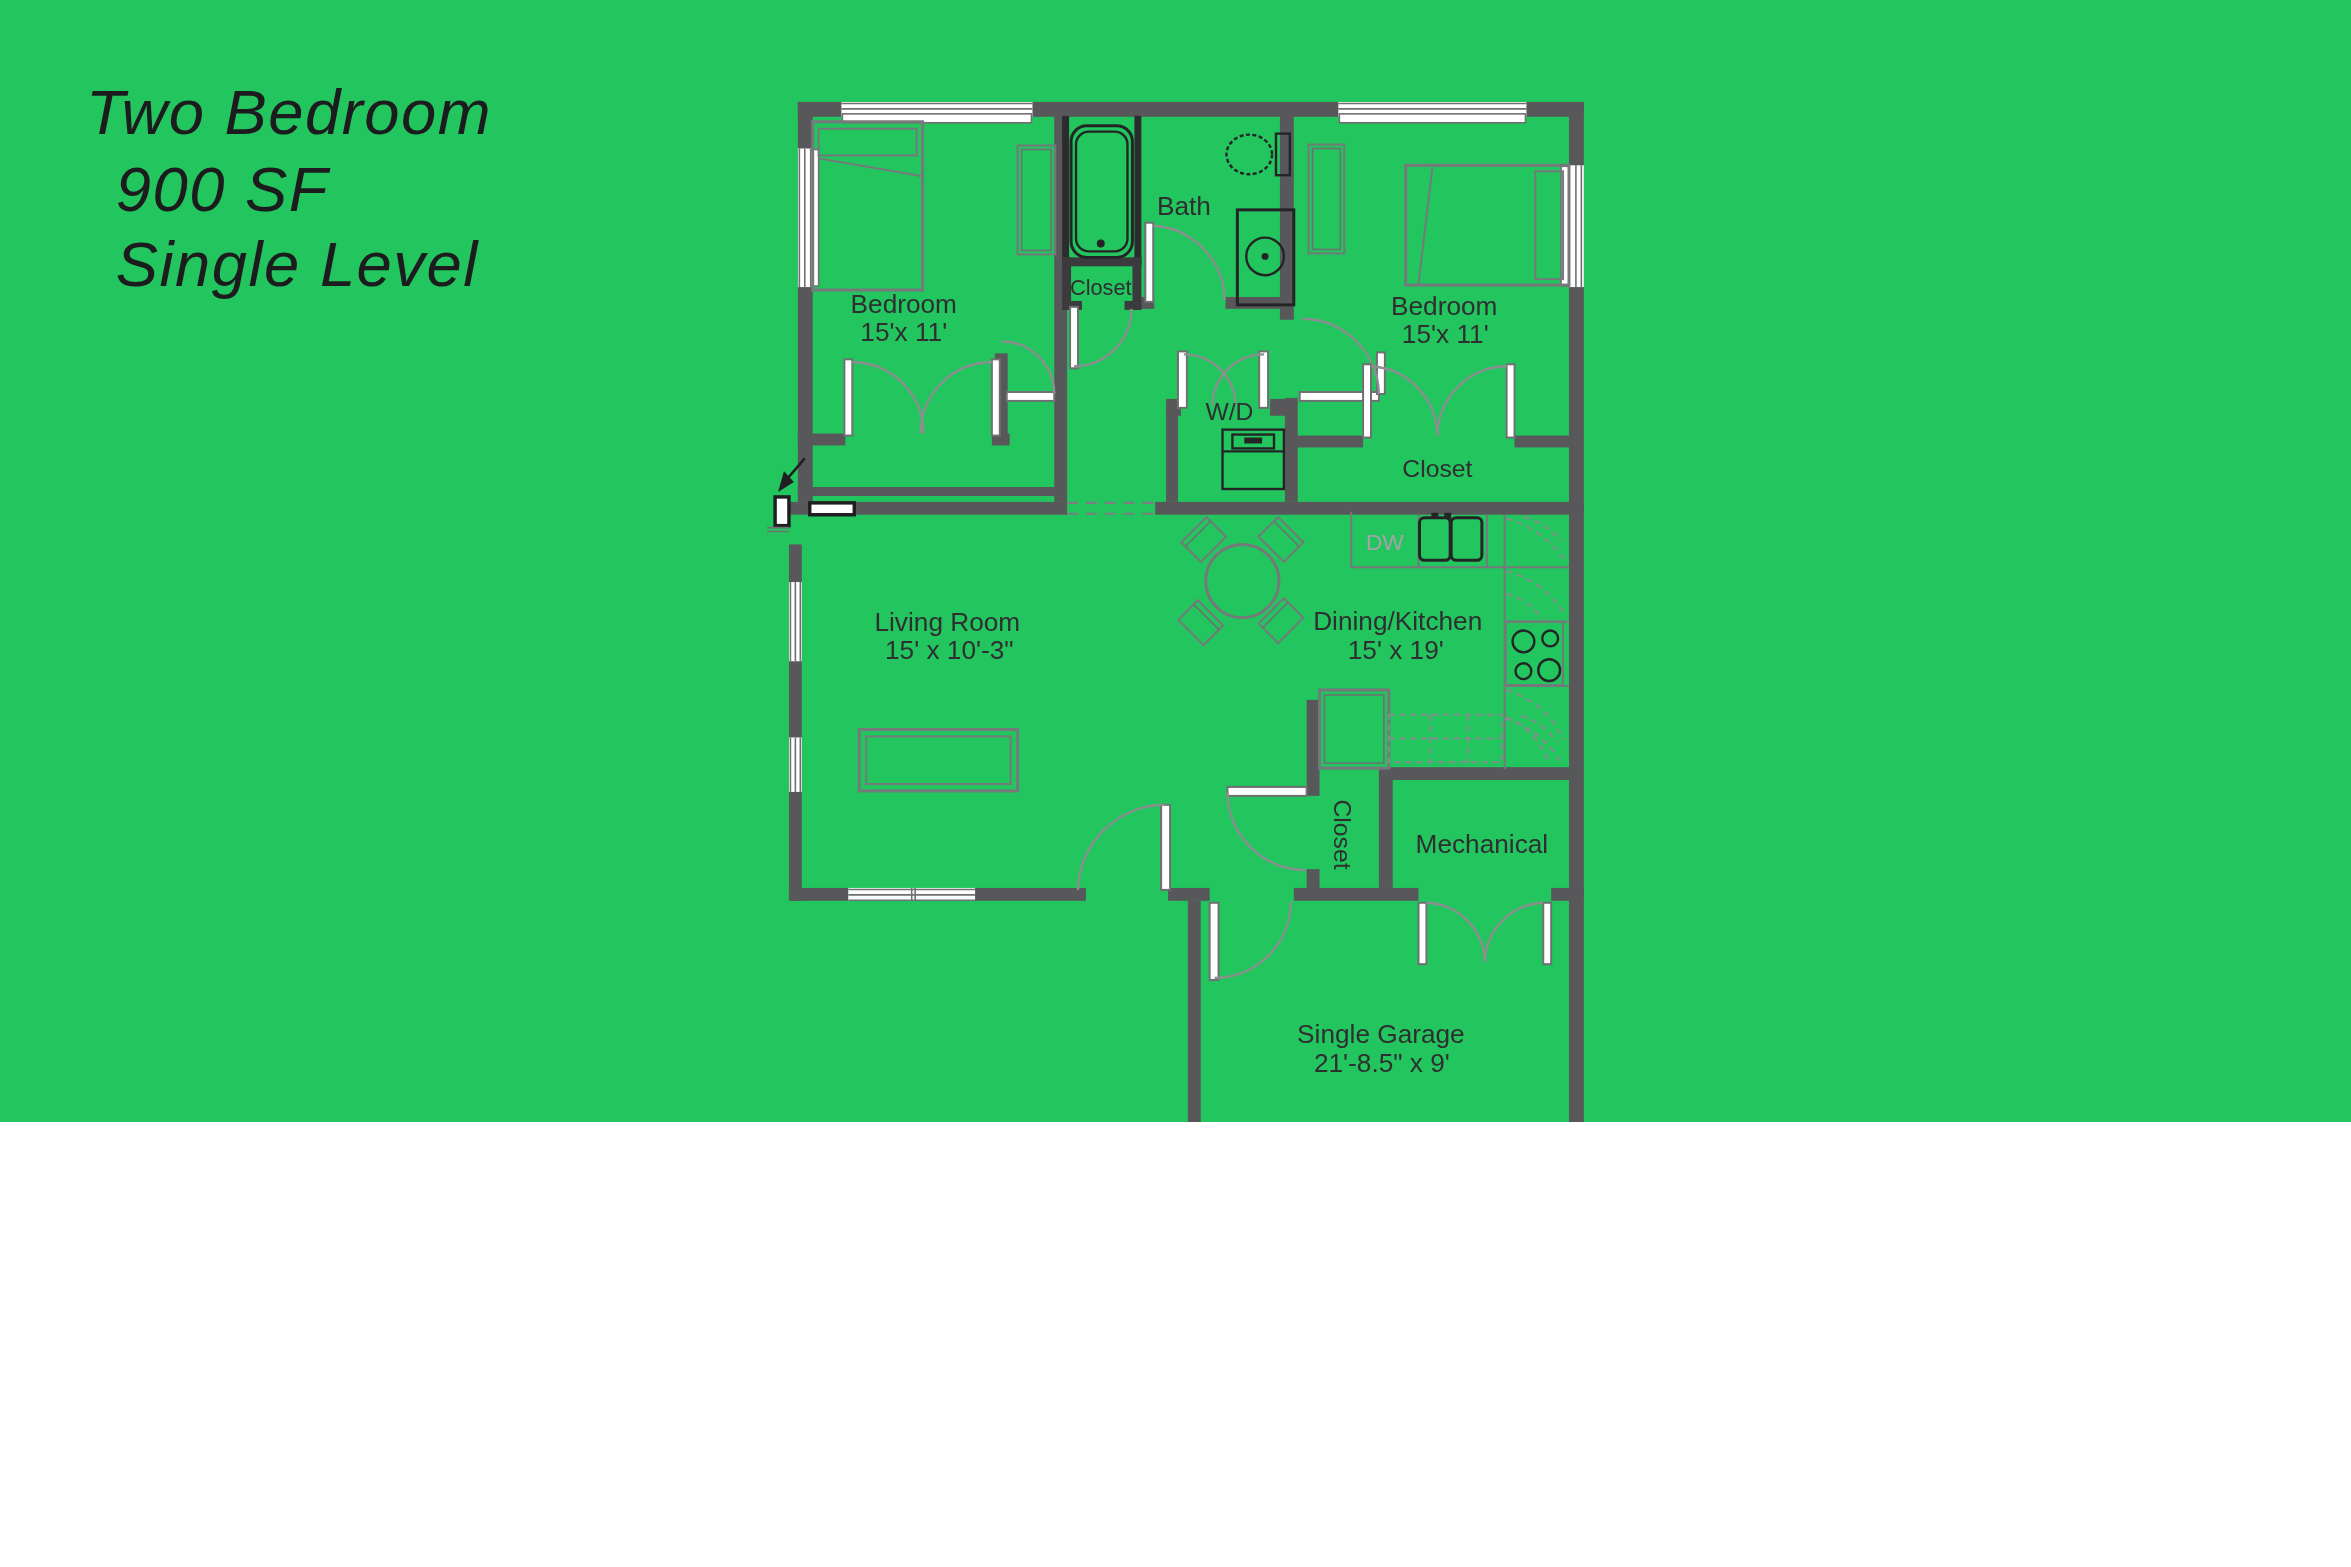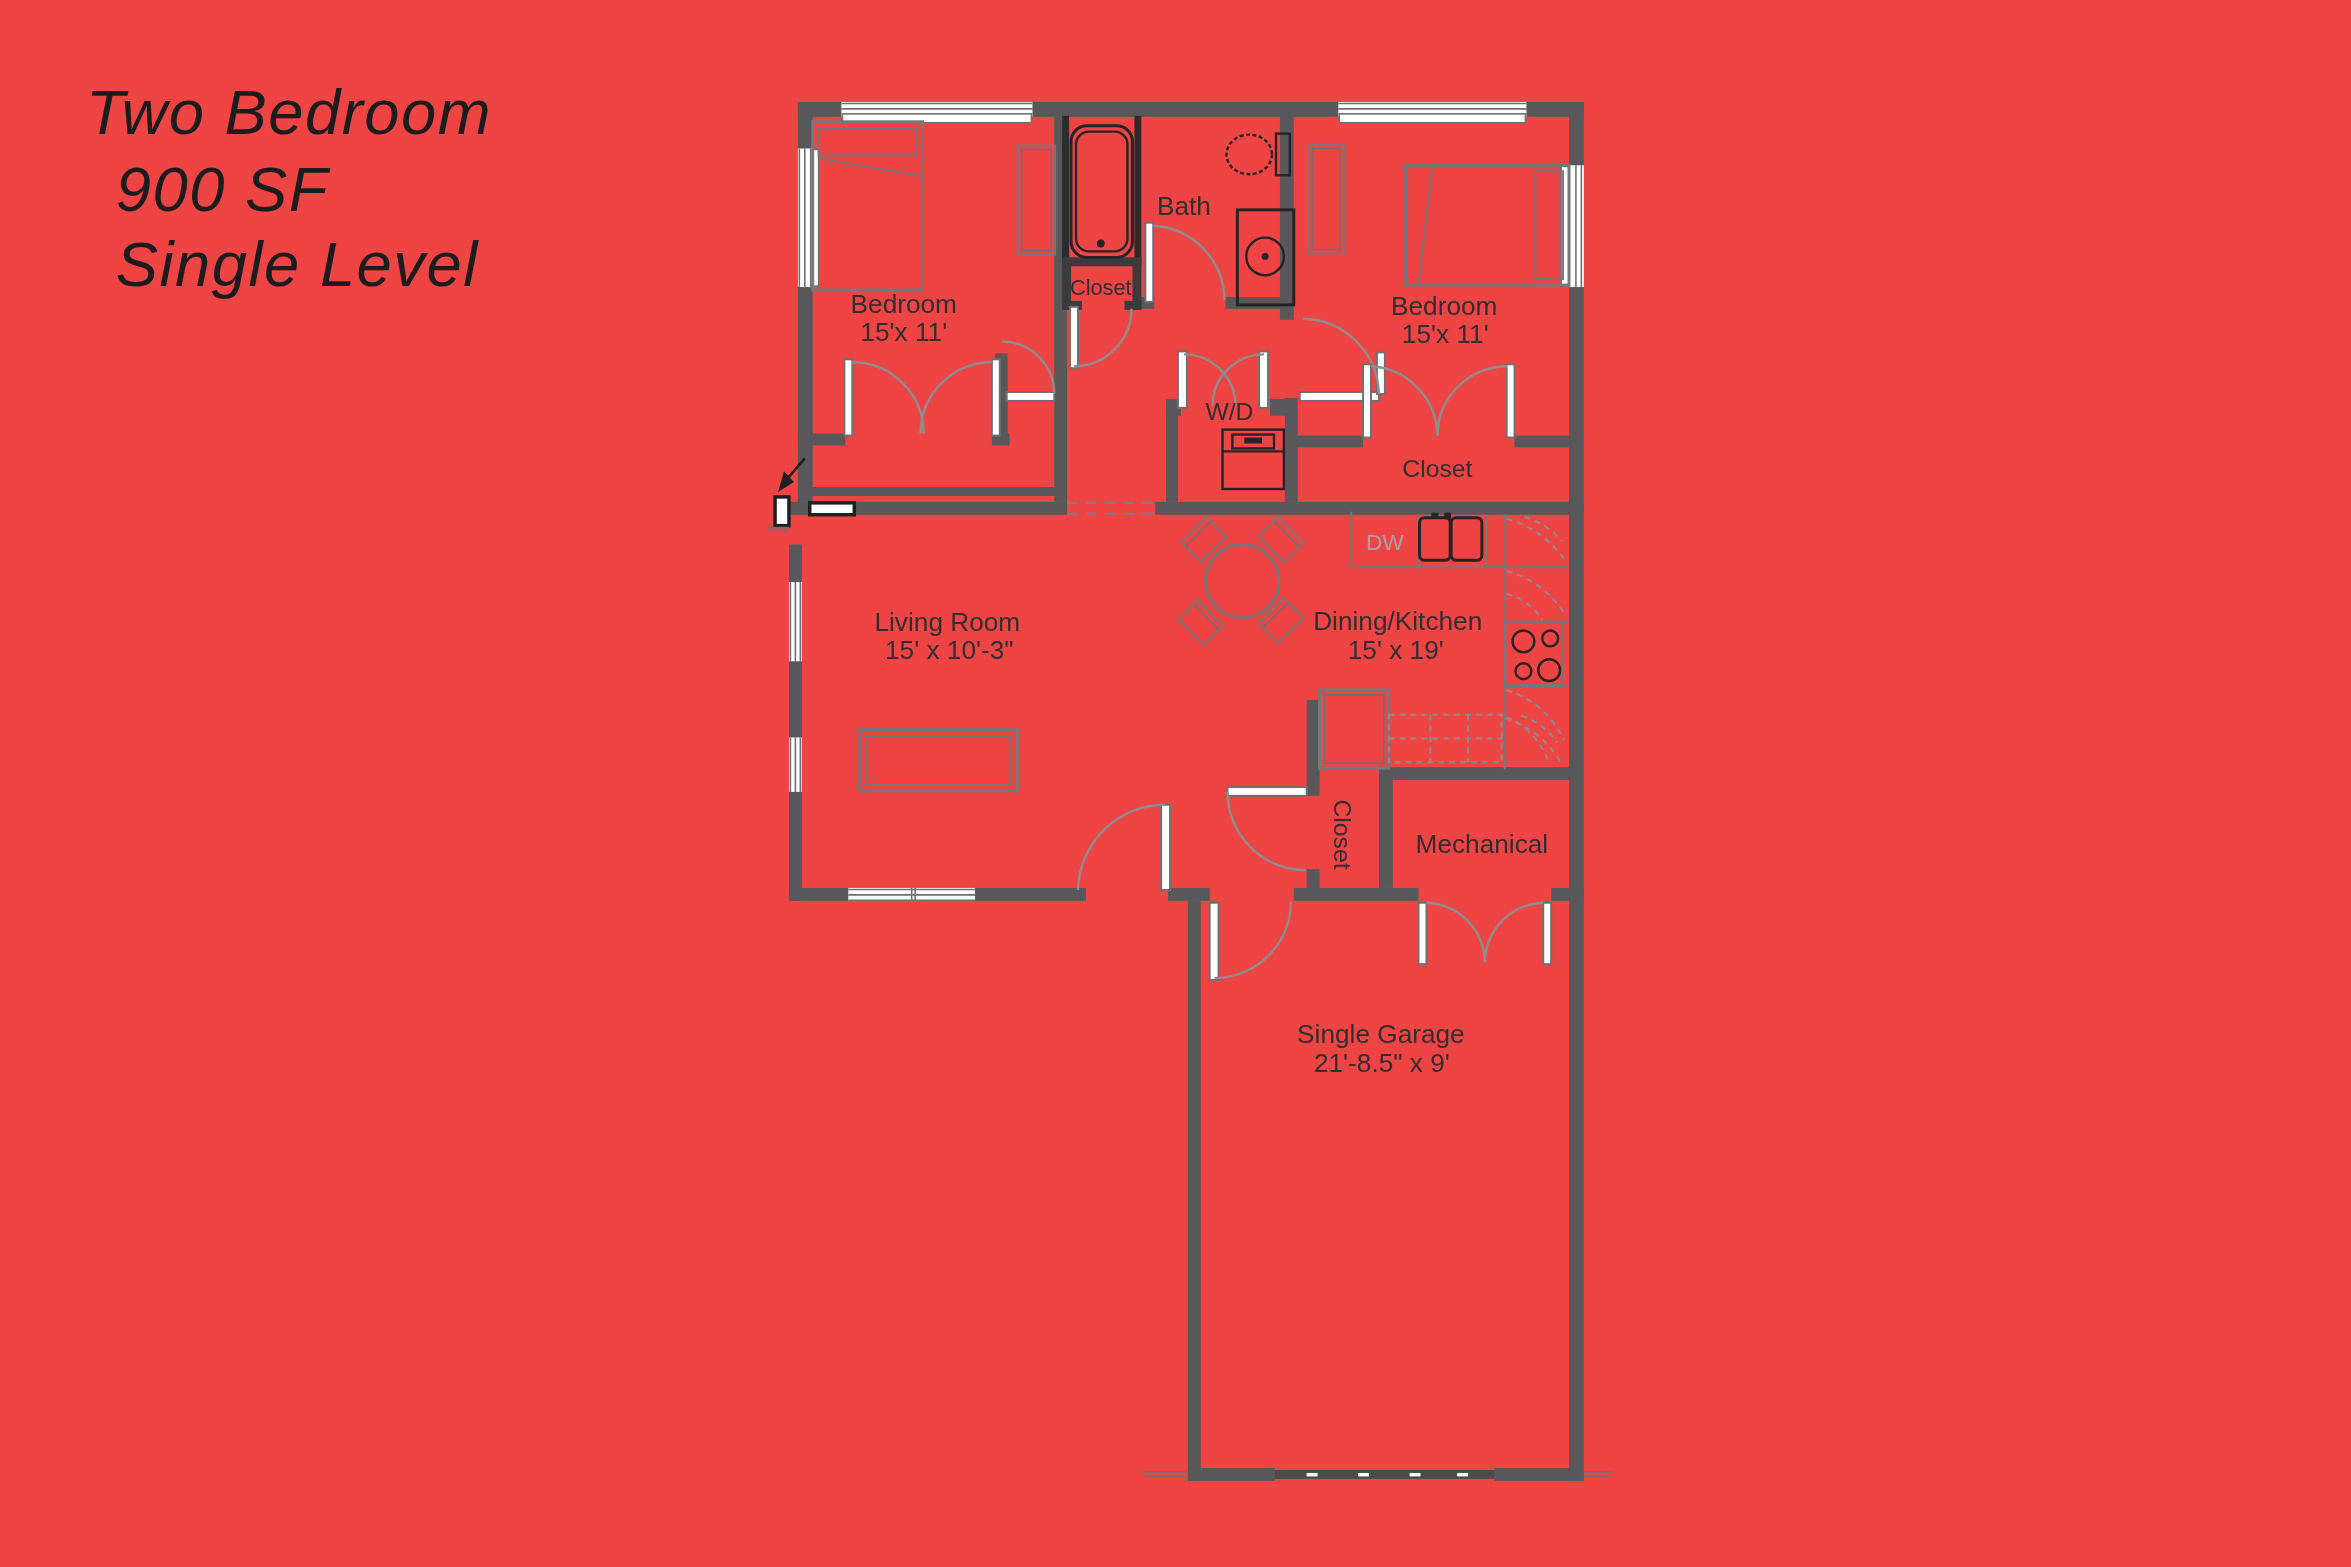--- a/index.html
+++ b/index.html
@@ -1,16 +1,16 @@
 <!DOCTYPE html>
 <html><head>
 <meta charset="utf-8">
 <style>
   html,body{margin:0;padding:0;background:#ffffff;}
-  .page{position:relative;width:2351px;height:1567px;background:#ef4444;overflow:hidden;
+  .page{position:relative;width:2351px;height:1122px;background:#22c55e;overflow:hidden;
         font-family:"Liberation Sans",sans-serif;}
   svg{display:block;}
   .wall{fill:#58585b;}
   .darkwall{fill:#2c2c2e;}
   .cwall{fill:#3b3b3d;}
   .furn{fill:none;stroke:#77787b;stroke-width:3;}
   .furn2{fill:none;stroke:#77787b;stroke-width:2;}
   .thin{fill:none;stroke:#6f7072;stroke-width:1.6;}
   .blackfix{fill:none;stroke:#242426;stroke-width:3;}
   .blackfix2{fill:none;stroke:#242426;stroke-width:2.4;}

